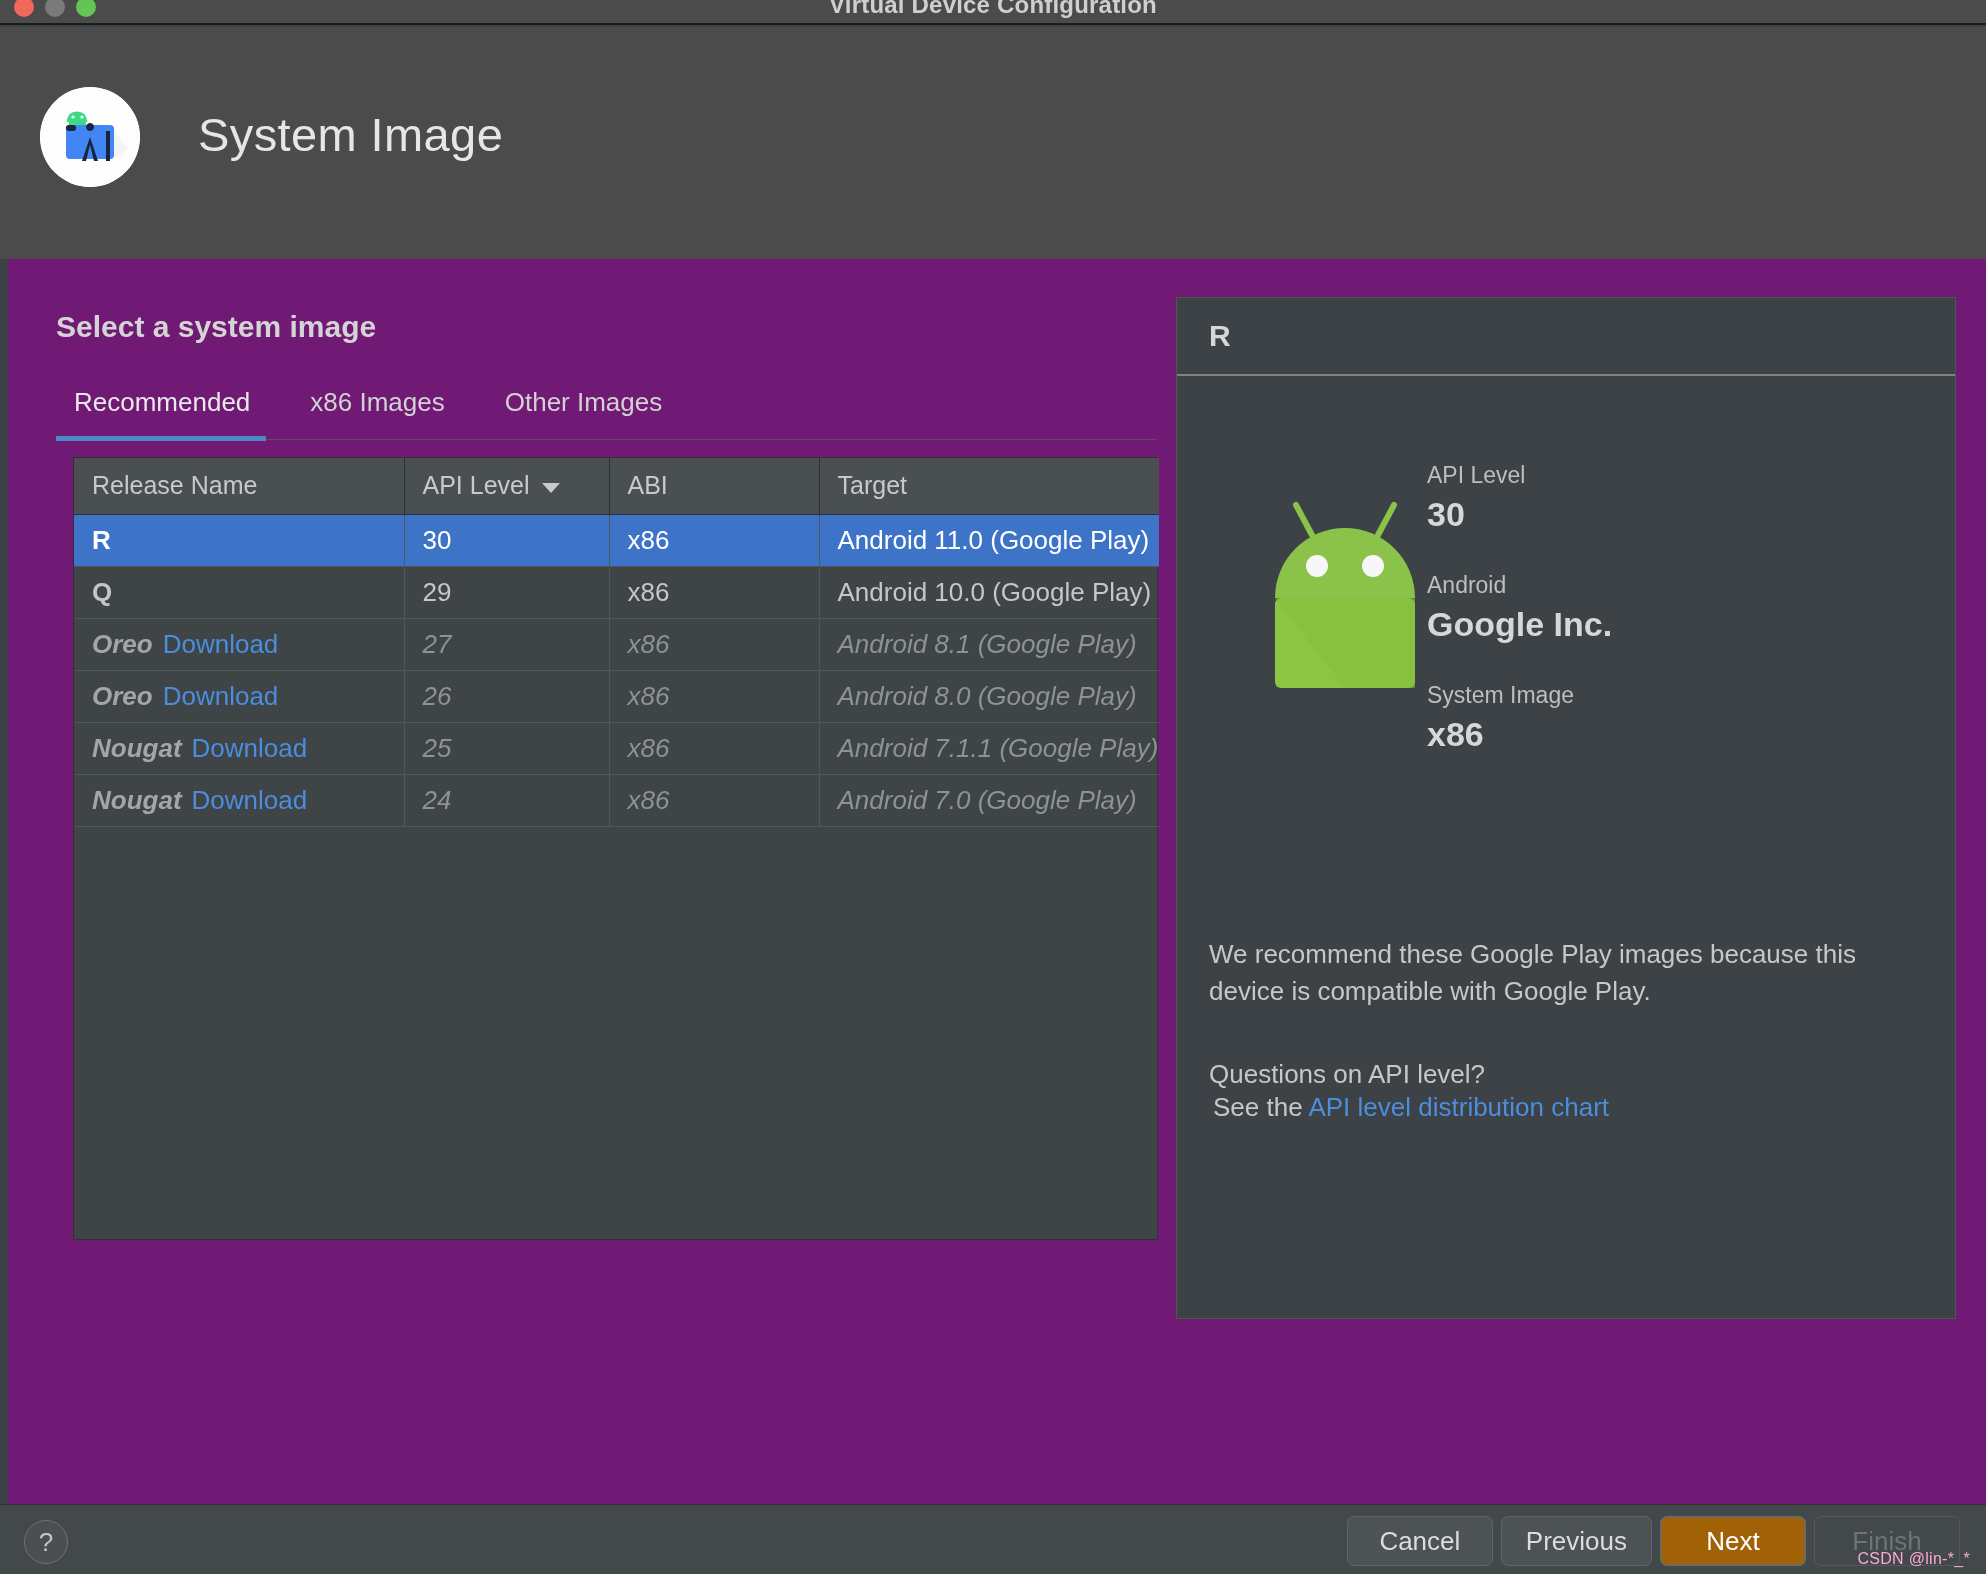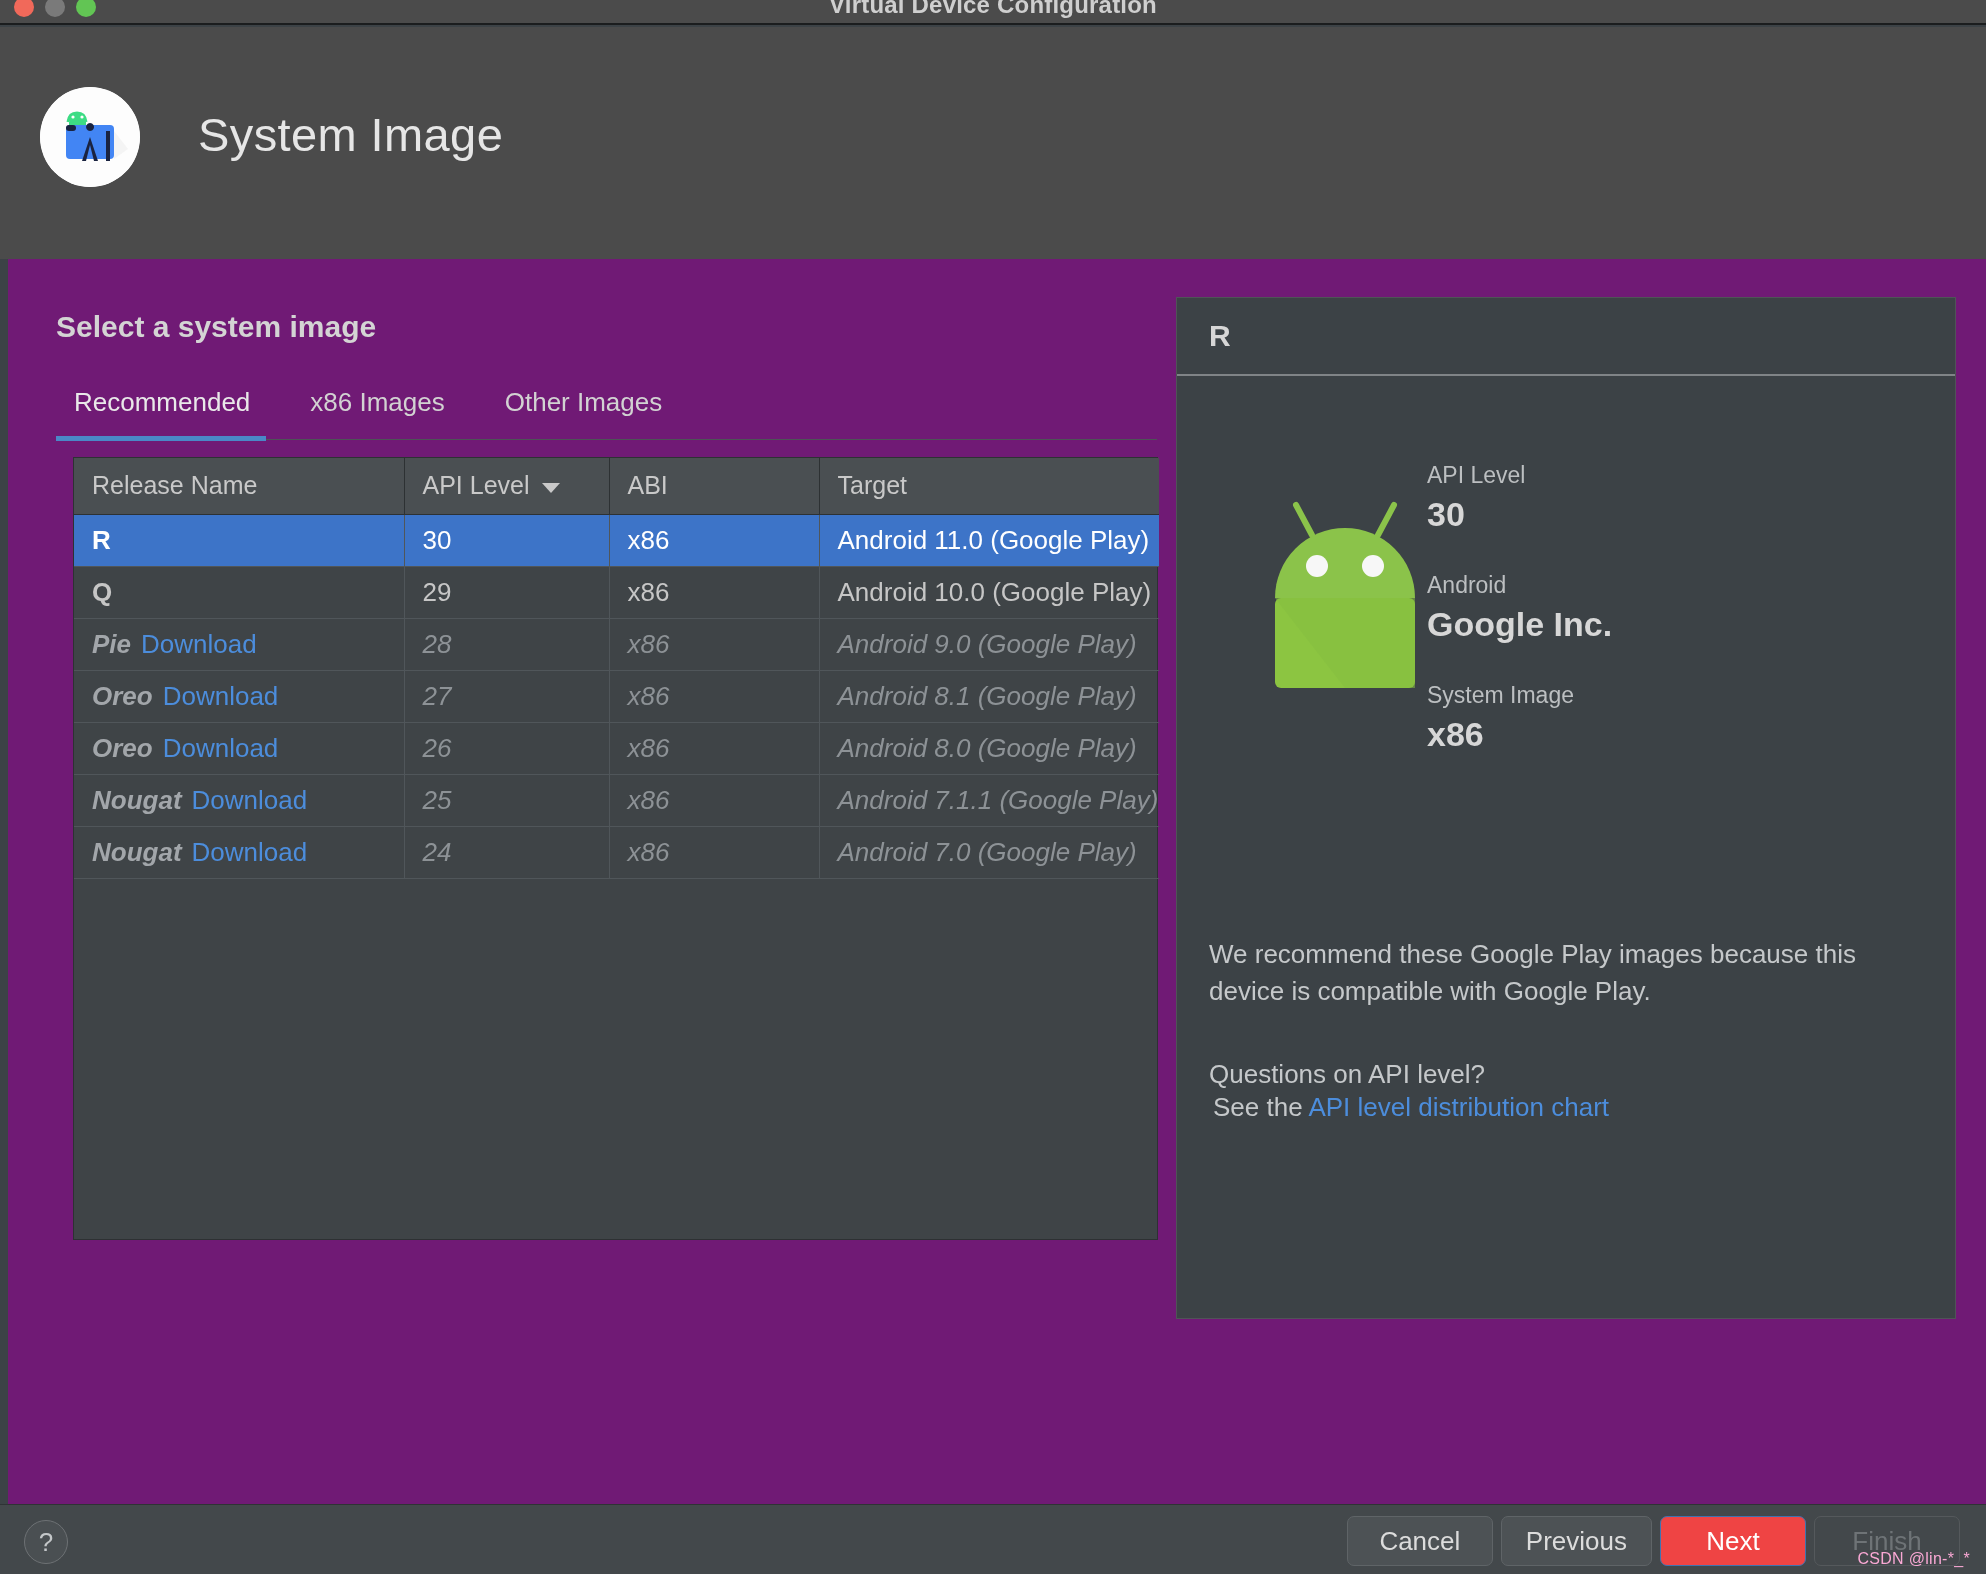--- a/index.html
+++ b/index.html
@@ -190,21 +190,21 @@
     position: absolute; right: 26px; top: 11px;
     display: flex; gap: 8px; align-items: center;
   }
   .btn {
     height: 50px; min-width: 146px; padding: 0 24px;
     border-radius: 7px; border: 1px solid #5f6467;
     background: #4d5255; color: #dcdcdc; font-size: 26px;
     display: flex; align-items: center; justify-content: center;
     cursor: pointer;
   }
-  .btn.primary { background: #ef4444; border-color: #3f73b0; color: #ffffff; }
+  .btn.primary { background: #a16207; border-color: #3f73b0; color: #ffffff; }
   .btn.disabled { background: transparent; border-color: #55595c; color: #6e7376; cursor: default; }
   .watermark {
     position: absolute; right: 16px; bottom: 6px;
     color: #f9a8d4; font-size: 16px; letter-spacing: .3px;
   }
 </style>
 </head>
 <body>
 
 <div class="titlebar">
@@ -273,26 +273,20 @@
           <td>x86</td>
           <td>Android 11.0 (Google Play)</td>
         </tr>
         <tr>
           <td><span class="rel">Q</span></td>
           <td>29</td>
           <td>x86</td>
           <td>Android 10.0 (Google Play)</td>
         </tr>
         <tr class="downloadable">
-          <td><span class="rel">Pie</span><span class="dl-link">Download</span></td>
-          <td>28</td>
-          <td>x86</td>
-          <td>Android 9.0 (Google Play)</td>
-        </tr>
-        <tr class="downloadable">
           <td><span class="rel">Oreo</span><span class="dl-link">Download</span></td>
           <td>27</td>
           <td>x86</td>
           <td>Android 8.1 (Google Play)</td>
         </tr>
         <tr class="downloadable">
           <td><span class="rel">Oreo</span><span class="dl-link">Download</span></td>
           <td>26</td>
           <td>x86</td>
           <td>Android 8.0 (Google Play)</td>

